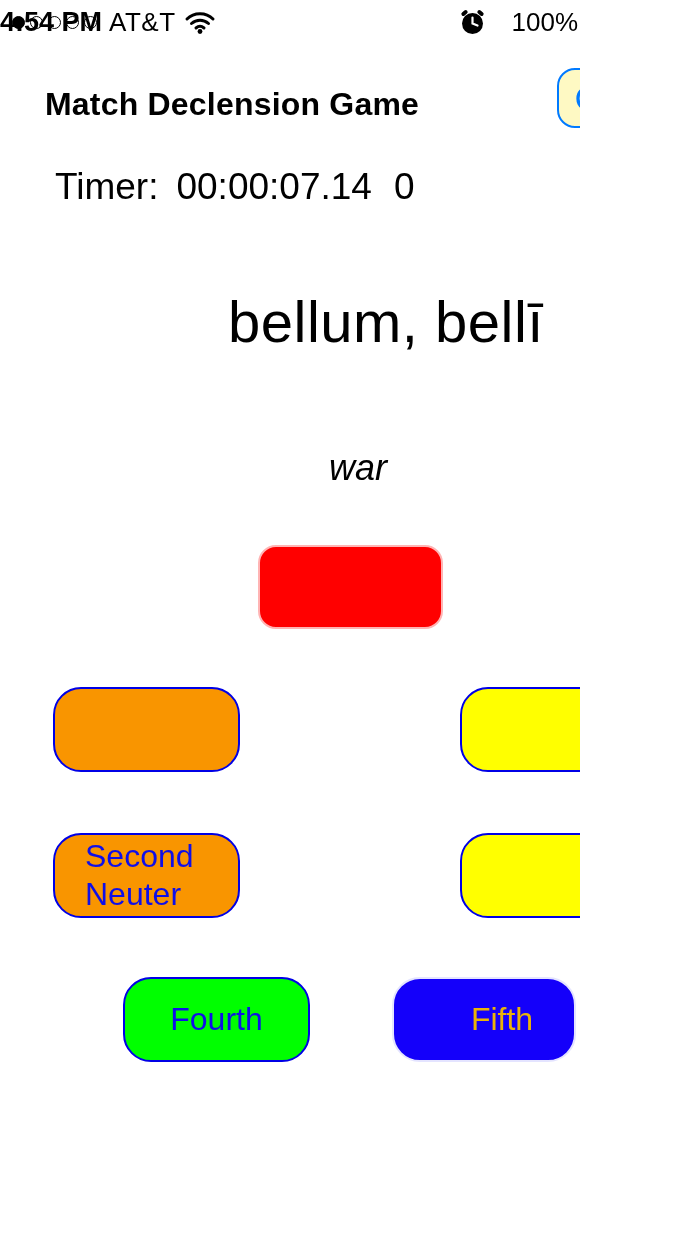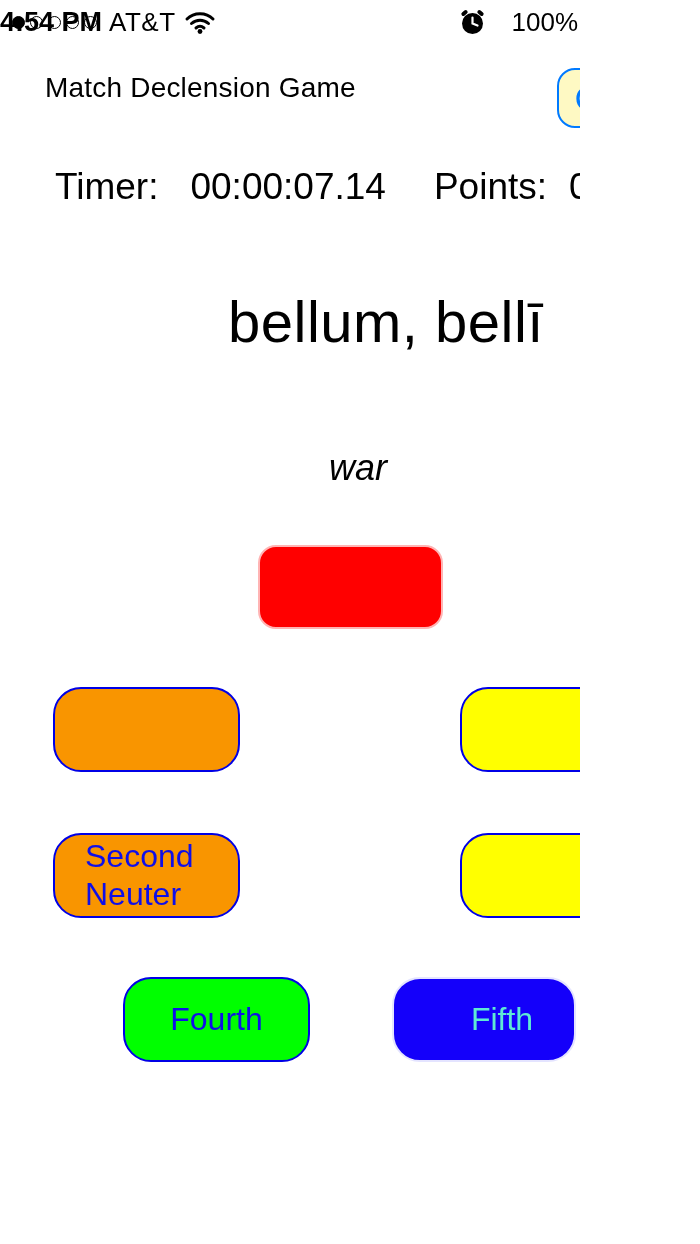--- a/index.html
+++ b/index.html
@@ -27,36 +27,36 @@
   .battery { position:relative; width:46px; height:22px; display:flex; align-items:center; }
   .battery .shell {
     width:40px; height:22px; border:2px solid #9a9a9a; border-radius:5px;
     box-sizing:border-box; padding:1.5px; background:#fff;
   }
   .battery .fill { width:100%; height:100%; border-radius:2px; background:var(--battery_green); }
   .battery .tip { width:3px; height:9px; background:#9a9a9a; border-radius:0 2px 2px 0; margin-left:1px; }
 
   
   .title {
-    position:absolute; left:45px; top:72px; font-size:28px; font-weight:normal;
+    position:absolute; left:45px; top:86px; font-size:32px; font-weight:bold;
     letter-spacing:0.2px;
   }
   .quit-btn {
     position:absolute; left:557px; top:68px; width:98px; height:60px;
     border:2.5px solid var(--ios_blue); border-radius:18px; background:#fef9c3;
     color:var(--ios_blue); font-size:34px; font-family:inherit;
     display:flex; align-items:center; justify-content:center; box-sizing:border-box;
   }
 
   
   .scoreboard {
     position:absolute; left:55px; top:166px; display:flex; align-items:flex-end;
     font-size:37px;
   }
-  .scoreboard .timer-value { margin-left:32px; }
+  .scoreboard .timer-value { margin-left:18px; }
   .scoreboard .points-label { margin-left:48px; }
   .scoreboard .points-value { margin-left:22px; }
 
   
   .latin-word {
     position:absolute; left:0; width:700px; top:288px; text-align:center;
     font-size:58px; letter-spacing:0.5px;margin-left:36px;
   }
   .gloss-word {
     position:absolute; left:8px; width:700px; top:447px; text-align:center;
@@ -80,21 +80,21 @@
                  background:var(--orange); border-color:var(--border_blue);
                  color:var(--text_blue); justify-content:flex-start;
                  text-align:left; padding-left:30px; }
   .card.second-neuter span { display:block; width:120px; }
   .card.yellow-bottom { left:460px; top:833px; width:188px; height:85px;
                  background:var(--yellow); border-color:var(--border_blue); }
   .card.green  { left:123px; top:977px; width:187px; height:85px;
                  background:var(--green); border-color:var(--border_blue);
                  color:var(--text_blue); }
   .card.blue   { left:392px; top:977px; width:184px; height:85px;
-                 background:var(--blue_fill); border-color:#e4e4ff; color:#5eead4;padding-left:36px; }
+                 background:var(--blue_fill); border-color:#e4e4ff; color:#eab308;padding-left:36px; }
 
   svg { display:block; }
 </style>
 </head>
 <body>
 
 <div class="screen">
 
   <div class="statusbar">
     <div class="sb-left">
@@ -139,21 +139,20 @@
       </span>
     </div>
   </div>
 
   <div class="title">Match Declension Game</div>
   <button class="quit-btn">Quit</button>
 
   <div class="scoreboard">
     <span class="timer-label">Timer:</span>
     <span class="timer-value">00:00:07.14</span>
-    <span class="points-label">Points:</span>
     <span class="points-value">0</span>
   </div>
 
   <div class="latin-word">bellum, bellī</div>
   <div class="gloss-word">war</div>
 
   <button class="card red"></button>
 
   <button class="card orange-top"></button>
   <button class="card yellow-top"></button>

